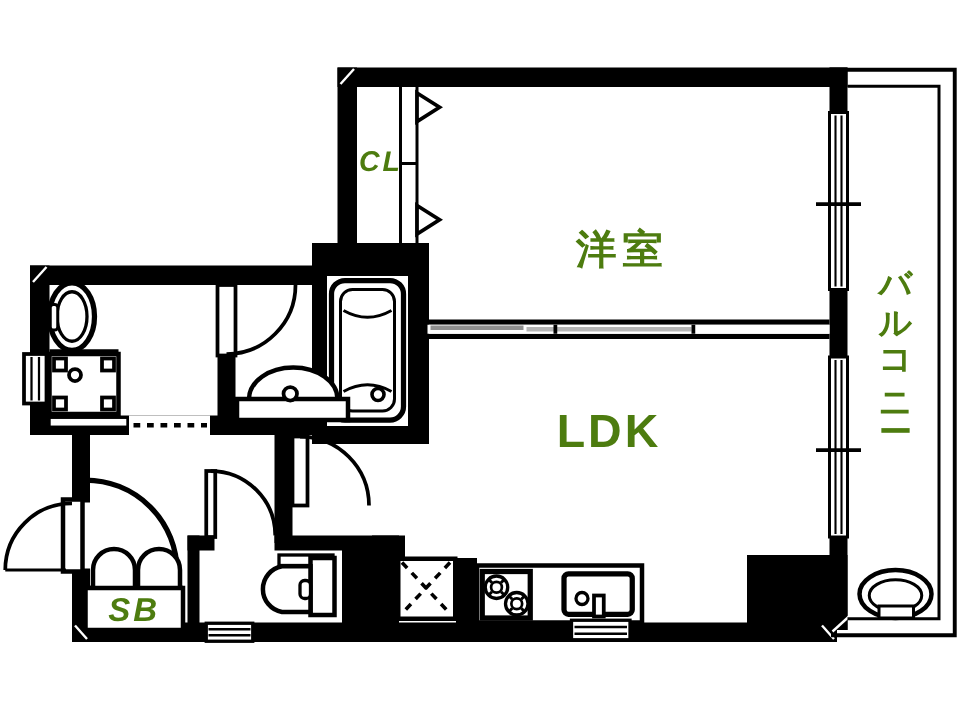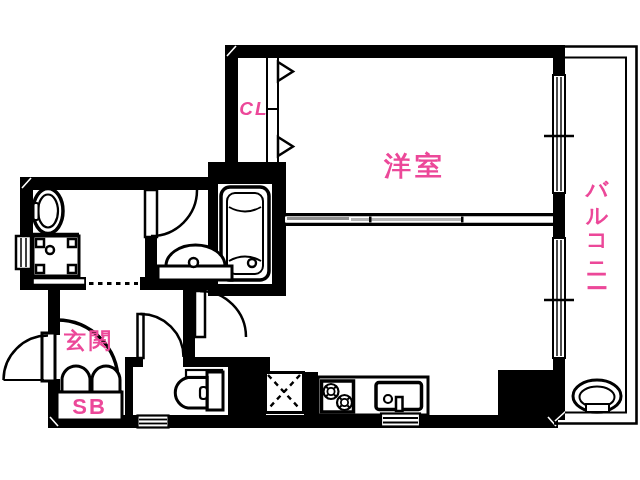--- a/index.html
+++ b/index.html
@@ -1,30 +1,30 @@
 <!DOCTYPE html>
 <html><head>
 <meta charset="utf-8">
 <style>
   html,body{margin:0;padding:0;background:#fff;}
   #stage{position:relative;width:640px;height:480px;background:#ffffff;overflow:hidden;
          font-family:"Liberation Sans","DejaVu Sans",sans-serif;}
   #plan-svg{position:absolute;left:0;top:0;}
-  .lbl{position:absolute;color:#ec4899;font-weight:700;text-align:center;line-height:1.05;
+  .lbl{position:absolute;color:#4d7c0f;font-weight:700;text-align:center;line-height:1.05;
        white-space:nowrap;}
   .lbl-cl{left:236px;top:99px;width:36px;font-size:19px;letter-spacing:2px;font-style:italic;}
   .lbl-yoshitsu{left:360px;top:108px;width:110px;font-size:27px;letter-spacing:4px;margin-top:44px;}
   .lbl-yoshitsu-size{left:360px;top:140px;width:110px;font-size:26px;letter-spacing:1px;}
   .lbl-ldk{left:350px;top:272px;width:112px;font-size:31px;letter-spacing:2px;}
   .lbl-ldk-size{left:350px;top:308px;width:112px;font-size:28px;letter-spacing:1px;}
   .lbl-balcony{left:581px;top:164px;width:32px;height:140px;font-size:22px;
                writing-mode:vertical-rl;text-orientation:upright;letter-spacing:3px;
                text-align:left;line-height:32px;}
   .lbl-genkan{left:59px;top:329px;width:60px;font-size:22px;letter-spacing:3px;}
-  .lbl-sb{left:57px;top:395px;width:65px;font-size:22px;letter-spacing:2px;}
+  .lbl-sb{left:57px;top:395px;width:65px;font-size:22px;letter-spacing:2px;font-style:italic;}
 </style>
 </head>
 <body>
 
 <div id="stage">
   <svg id="plan-svg" width="640" height="480" viewBox="0 0 640 480">
 
     <g fill="#000">
       <rect x="225" y="45" width="340" height="13"></rect>
       <rect x="225" y="45" width="13" height="125"></rect>
@@ -217,16 +217,16 @@
       <g>
         <rect x="381" y="413.5" width="39" height="13" fill="#fff" stroke="#000" stroke-width="2.2"></rect>
         <line x1="383" y1="418" x2="418" y2="418" stroke="#000" stroke-width="1.8"></line>
         <line x1="383" y1="422.5" x2="418" y2="422.5" stroke="#000" stroke-width="1.8"></line>
       </g>
     </g>
   </svg>
 
   <div class="lbl lbl-cl">CL</div>
   <div class="lbl lbl-yoshitsu">洋室</div>
+  <div class="lbl lbl-ldk">LDK</div>
   <div class="lbl lbl-balcony">バルコニー</div>
-  <div class="lbl lbl-genkan">玄関</div>
   <div class="lbl lbl-sb">SB</div>
 </div>
 
 </body></html>

